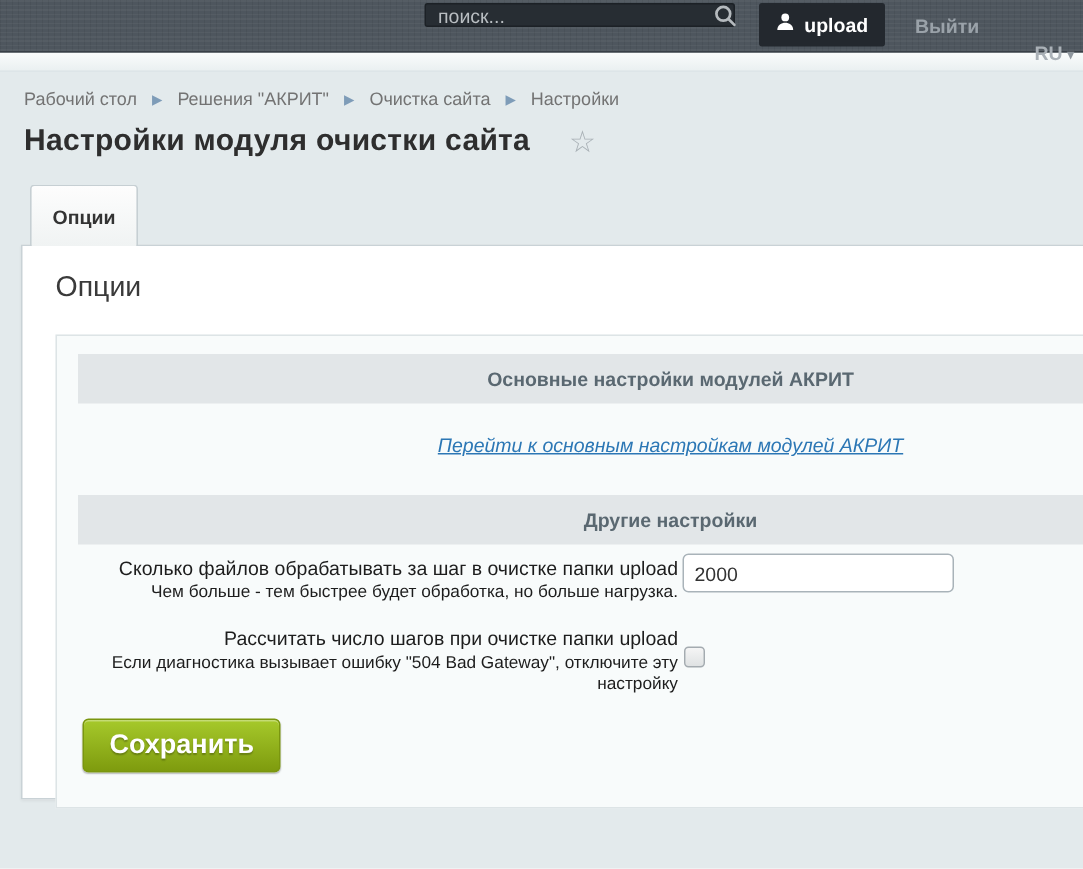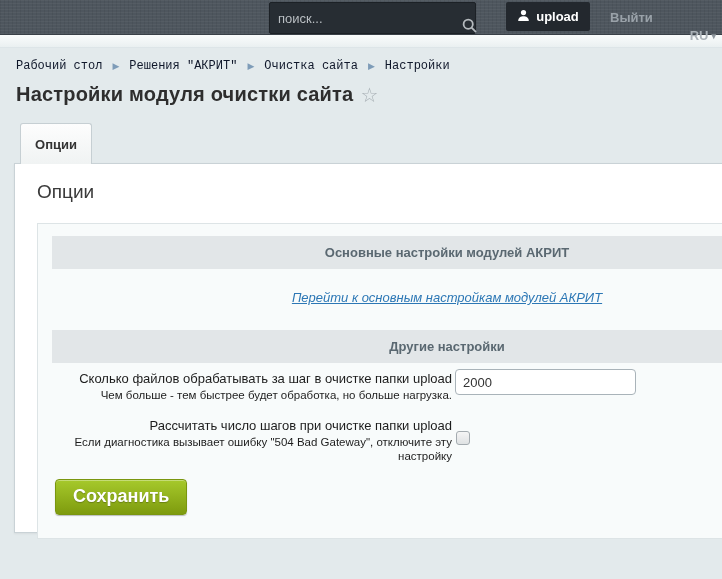--- a/index.html
+++ b/index.html
@@ -14,26 +14,26 @@
   .topbar {
     position:relative;
     height:35px;
     background-color:#4e565e;
     background-image:
       repeating-linear-gradient(0deg, rgba(255,255,255,0.04) 0 1px, transparent 1px 3px),
       repeating-linear-gradient(90deg, rgba(0,0,0,0.06) 0 1px, transparent 1px 4px);
     border-bottom:1px solid #394047;
   }
   .search-wrap {
-    position:absolute; left:269px; top:2px;
-    width:207px; height:32px;
+    position:absolute; left:283px; top:2px;
+    width:207px; height:16px;
     background:#272d33;
     border:1px solid #1c2126;
     border-radius:2px;
-    display:flex; align-items:flex-end;
+    display:flex; align-items:flex-start;
   }
   .search-input {
     flex:1; height:100%;
     background:transparent; border:none; outline:none;
     color:#cfd3d6; font-size:13px; padding:0 8px;
     font-family:"Liberation Sans", sans-serif;
   }
   .search-input::placeholder { color:#b9bec2; opacity:1; }
   .search-icon { width:28px; display:flex; justify-content:center; cursor:pointer; }
   .user-btn {
@@ -53,25 +53,25 @@
 
   
   .strip { height:13px; background:linear-gradient(#fafcfc,#eaf0f1); border-bottom:1px solid #dde5e8; }
 
   
   .breadcrumb {
     padding:11px 0 0 16px;
     font-size:12px;
     display:flex; align-items:center; flex-wrap:nowrap;
   }
-  .crumb { color:#0f172a; text-decoration:none; cursor:pointer;font-family:Liberation Mono, monospace; }
+  .crumb { color:#737373; text-decoration:none; cursor:pointer; }
   .crumb-sep { color:#7e9cb8; font-size:9px; margin:0 10px; }
 
   
-  .page-title-row { padding:10px 0 0 16px; display:flex; align-items:center; gap:7px;text-align:right; }
+  .page-title-row { padding:10px 0 0 16px; display:flex; align-items:center; gap:26px;text-align:right; }
   .page-title { font-size:20px; font-weight:bold; color:#2e2e2e; letter-spacing:0.2px; }
   .star { font-size:20px; color:#a9b1b6; cursor:pointer; line-height:1; }
 
   
   .tabs { padding-left:20px; margin-top:17px; display:flex; position:relative; z-index:2; }
   .tab {
     min-width:72px; height:41px;
     background:linear-gradient(#fdfdfd,#f0f3f3);
     border:1px solid #c6cfd3; border-bottom:none;
     border-radius:3px 3px 0 0;

